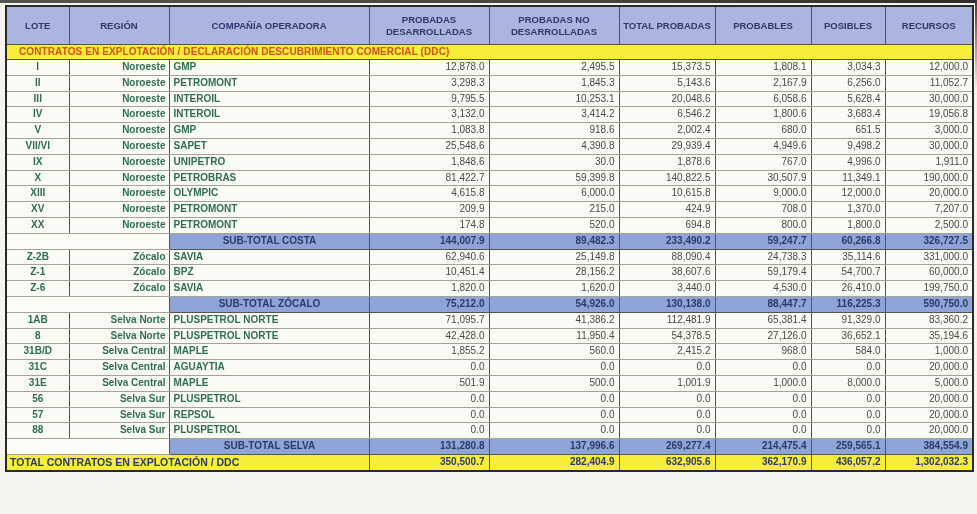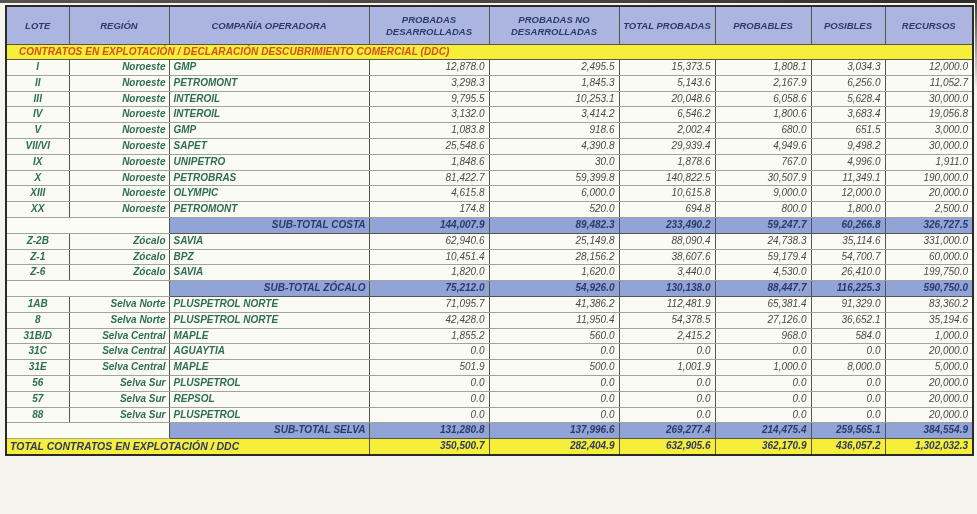--- a/index.html
+++ b/index.html
@@ -31,21 +31,20 @@
     position:absolute;top:0;right:0;width:2px;height:90px;
     background:linear-gradient(to bottom,#3a3935,rgba(58,57,53,0));
   }
   table.report{
     position:absolute;left:5px;top:5px;
     width:967px;
     border-collapse:collapse;
     table-layout:fixed;
     border:2px solid var(--outer-border);
     background:#fbfbf5;
-    font-style:italic;
   }
   th,td{
     border-left:1px solid var(--v-border);
     border-right:1px solid var(--v-border);
     border-top:1px solid var(--h-border);
     border-bottom:1px solid var(--h-border);
     padding:0 3px;
     overflow:hidden;
     white-space:nowrap;
   }
@@ -74,21 +73,21 @@
     letter-spacing:.1px;
   }
   tbody td{height:14.8px;line-height:14.8px;font-size:10px;}
   td.c-lote{ text-align:center;color:var(--green);font-weight:bold;}
   td.c-region{text-align:right;color:var(--green);font-weight:bold;padding-left:6px;}
   td.c-comp{ text-align:left;color:var(--green);font-weight:bold;padding-left:4px;margin-top:11px;}
   td.c-num{  text-align:right;color:var(--num-gray);padding-right:4px;}
   tr.subtotal-row td.c-empty{background:#fcfcf7;}
   tr.subtotal-row td.c-sublabel{
     background:var(--subtotal-bg);color:var(--navy);
-    font-weight:bold;text-align:right;padding-left:4px;
+    font-weight:bold;text-align:center;padding-left:4px;
     border-top:1px solid var(--v-border);border-bottom:1px solid var(--v-border);
   }
   tr.subtotal-row td.c-num{
     background:var(--subtotal-bg);color:var(--navy);font-weight:bold;
     border-top:1px solid var(--v-border);border-bottom:1px solid var(--v-border);text-align:right;
   }
   tr.total-row td{
     background:var(--banner-bg);color:var(--navy);font-weight:bold;
     border-top:1px solid var(--v-border);
   }
@@ -222,20 +221,31 @@
         <td class="c-region">Noroeste</td>
         <td class="c-comp">OLYMPIC</td>
         <td class="c-num">4,615.8</td>
         <td class="c-num">6,000.0</td>
         <td class="c-num">10,615.8</td>
         <td class="c-num">9,000.0</td>
         <td class="c-num">12,000.0</td>
         <td class="c-num">20,000.0</td>
       </tr>
       <tr class="data-row">
+        <td class="c-lote">XV</td>
+        <td class="c-region">Noroeste</td>
+        <td class="c-comp">PETROMONT</td>
+        <td class="c-num">209.9</td>
+        <td class="c-num">215.0</td>
+        <td class="c-num">424.9</td>
+        <td class="c-num">708.0</td>
+        <td class="c-num">1,370.0</td>
+        <td class="c-num">7,207.0</td>
+      </tr>
+      <tr class="data-row">
         <td class="c-lote">XX</td>
         <td class="c-region">Noroeste</td>
         <td class="c-comp">PETROMONT</td>
         <td class="c-num">174.8</td>
         <td class="c-num">520.0</td>
         <td class="c-num">694.8</td>
         <td class="c-num">800.0</td>
         <td class="c-num">1,800.0</td>
         <td class="c-num">2,500.0</td>
       </tr>

